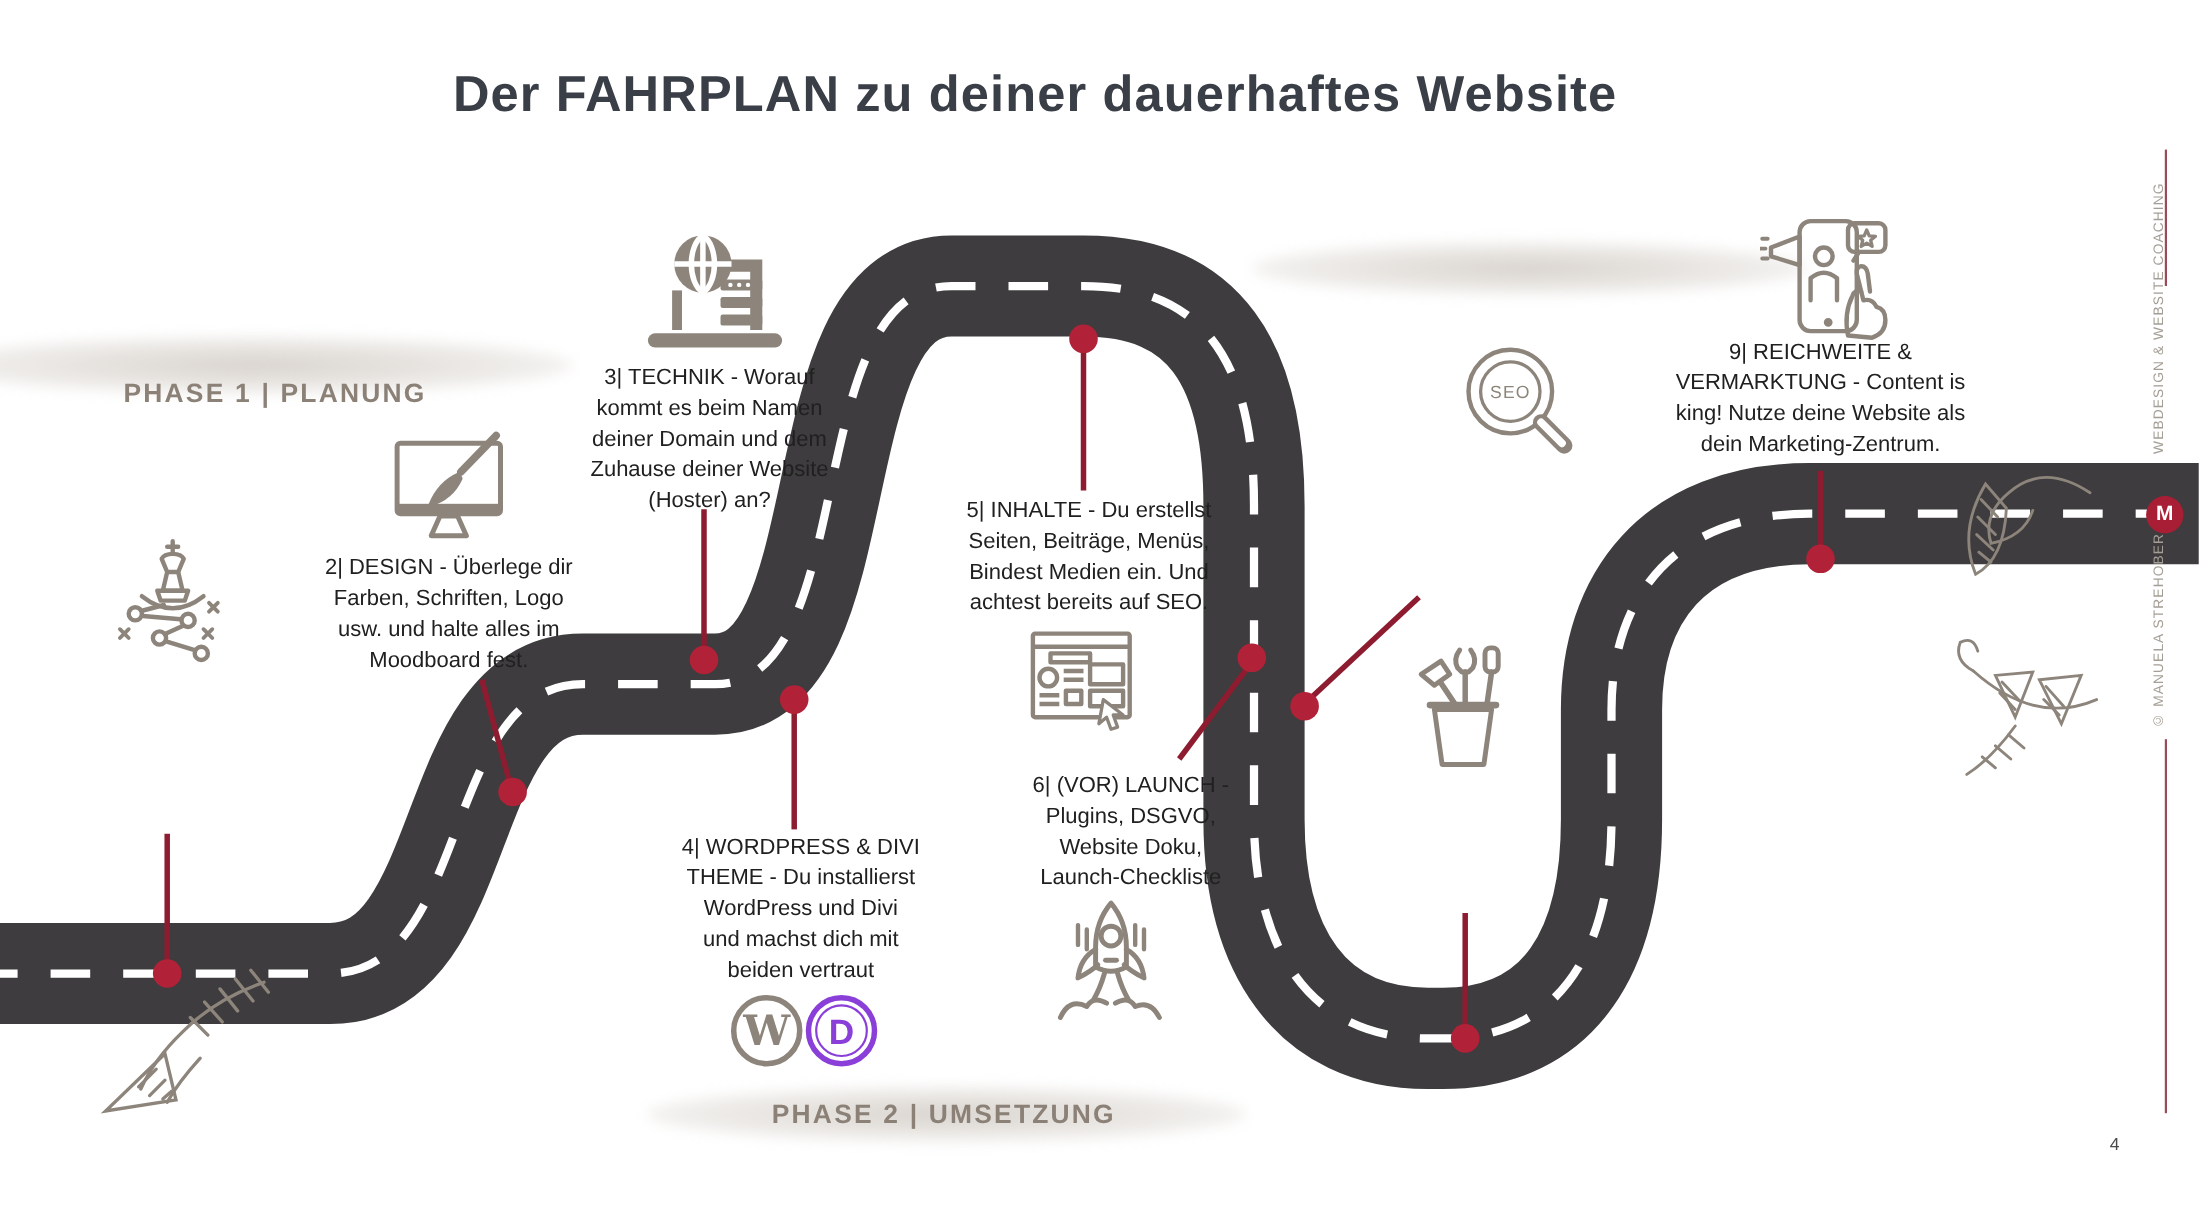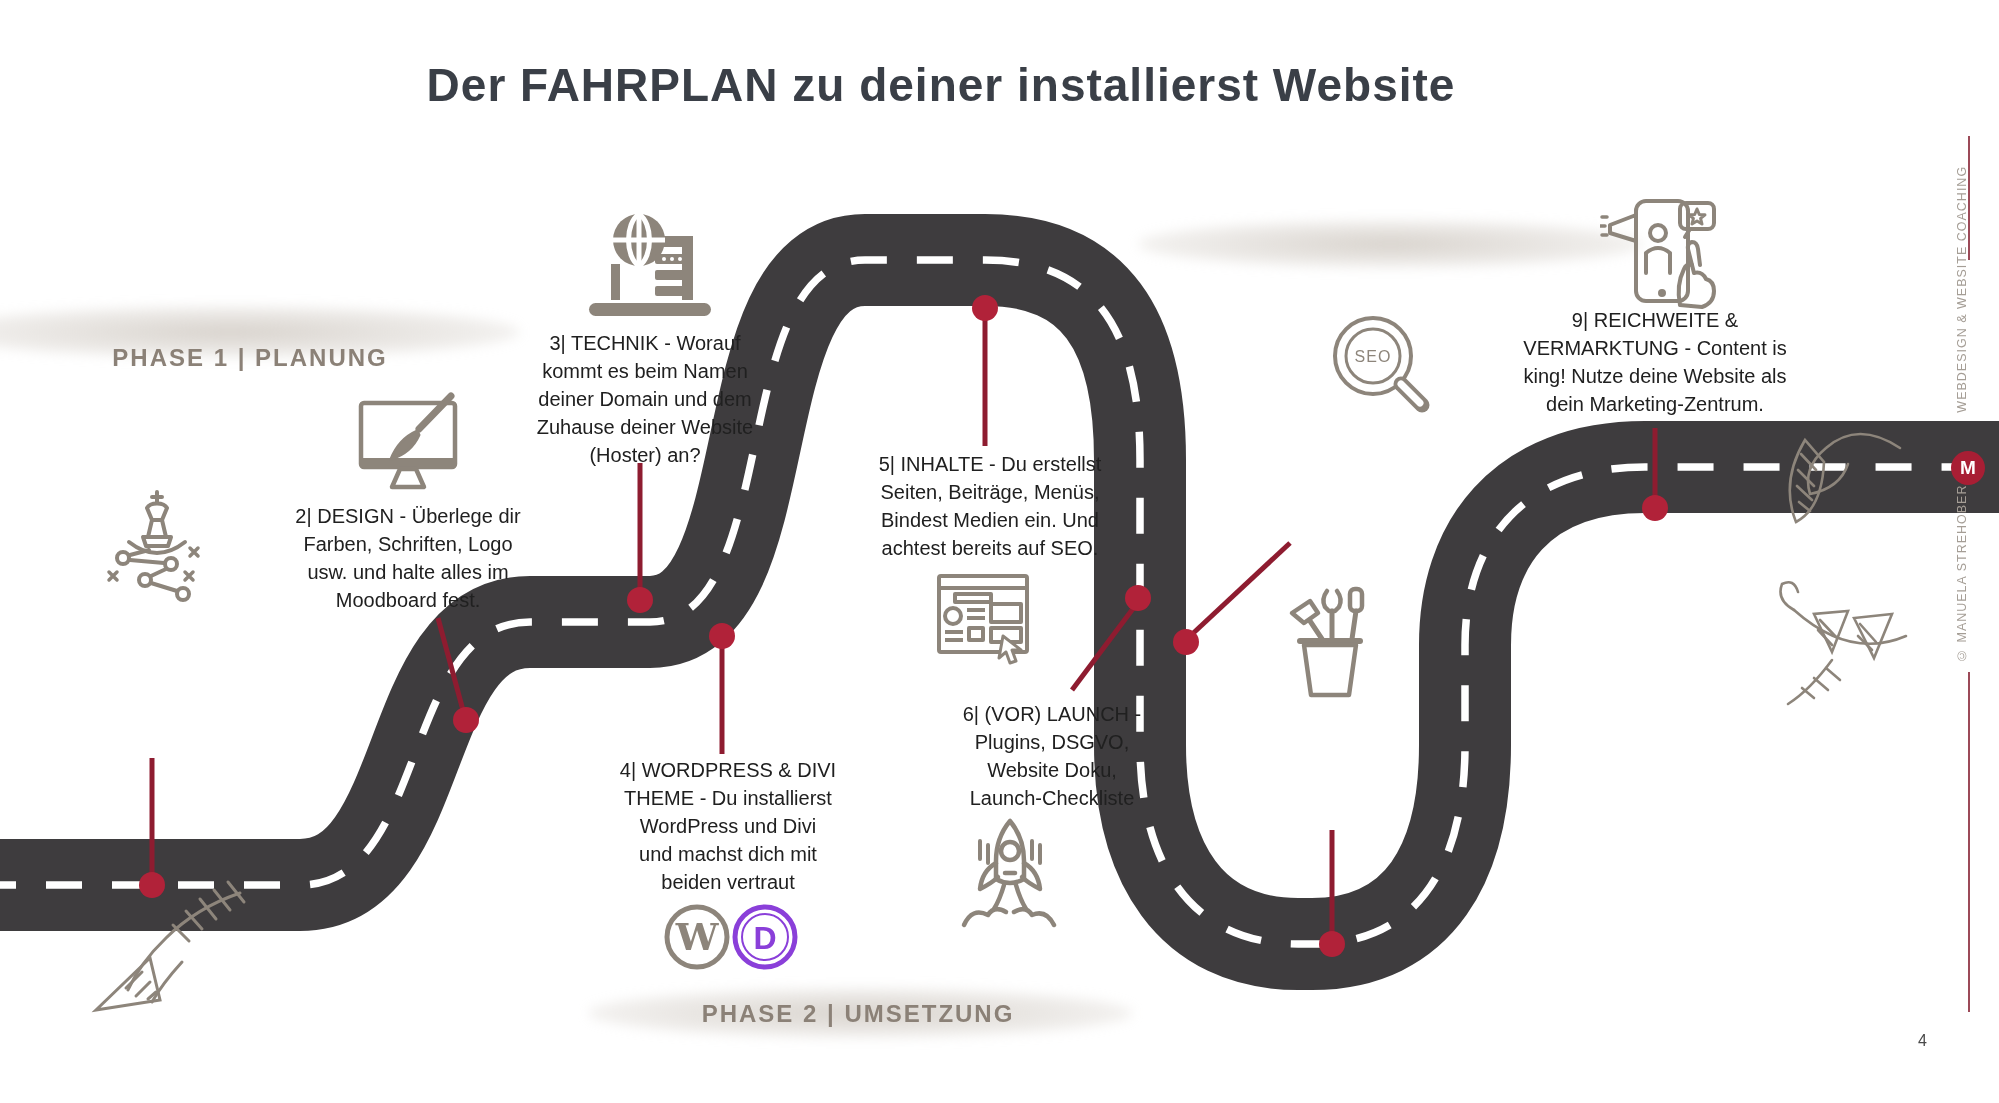--- a/index.html
+++ b/index.html
@@ -107,21 +107,21 @@
       <circle cx="640" cy="600" r="13"></circle>
       <circle cx="722" cy="636" r="13"></circle>
       <circle cx="985" cy="308" r="13"></circle>
       <circle cx="1138" cy="598" r="13"></circle>
       <circle cx="1186" cy="642" r="13"></circle>
       <circle cx="1332" cy="944" r="13"></circle>
       <circle cx="1655" cy="508" r="13"></circle>
     </g>
   </svg>
 
-  <div class="title" style="left:941px;top:58px;">Der FAHRPLAN zu deiner installierst Website</div>
+  <div class="title" style="left:941px;top:58px;">Der FAHRPLAN zu deiner dauerhaftes Website</div>
 
   <div class="phase-label" style="left:250px;top:318px;margin-top:26px;">PHASE 1 | PLANUNG</div>
   <div class="phase-label" style="left:858px;top:1000px;">PHASE 2 | UMSETZUNG</div>
 
   <div class="icon" style="left:97px;top:490px;">
     <svg width="120" height="120" viewBox="0 0 120 120" fill="none" stroke="#8d857b" stroke-width="4" stroke-linecap="round" stroke-linejoin="round">
       <path d="M60 2 V12 M55 7 H65"></path>
       <path d="M50 18 C53 12 67 12 70 18 L65 30 H55 Z"></path>
       <path d="M55 30 L51 47 H69 L65 30"></path>
       <path d="M46 47 H74 L71 56 H49 Z"></path>
@@ -210,21 +210,21 @@
       <circle cx="20" cy="50" r="8"></circle>
       <path d="M34 44 H52 M34 52 H52"></path>
       <rect x="58" y="38" width="30" height="18"></rect>
       <path d="M12 66 H30 M12 74 H30"></path>
       <rect x="36" y="62" width="14" height="12"></rect>
       <rect x="58" y="62" width="30" height="14"></rect>
       <path d="M70 70 L88 84 L79 84 L83 95 L77 97 L73 86 L66 92 Z" stroke-width="3" fill="#ffffff"></path>
     </svg>
   </div>
 
-  <div class="step-text" style="left:1052px;top:700px;width:230px;">6| (VOR) LAUNCH -
+  <div class="step-text" style="left:1028px;top:700px;width:230px;">6| (VOR) LAUNCH -
 Plugins, DSGVO,
 Website Doku,
 Launch-Checkliste</div>
   <div class="icon" style="left:950px;top:815px;">
     <svg width="120" height="122" viewBox="0 0 120 122" fill="none" stroke="#8d857b" stroke-width="4.5" stroke-linecap="round" stroke-linejoin="round">
       <path d="M60 6 C50 18 46 32 46 46 V64 Q60 72 74 64 V46 C74 32 70 18 60 6 Z"></path>
       <circle cx="60" cy="36" r="9"></circle>
       <path d="M46 48 Q32 56 30 74 Q42 68 48 62"></path>
       <path d="M74 48 Q88 56 90 74 Q78 68 72 62"></path>
       <path d="M55 58 H65"></path>

